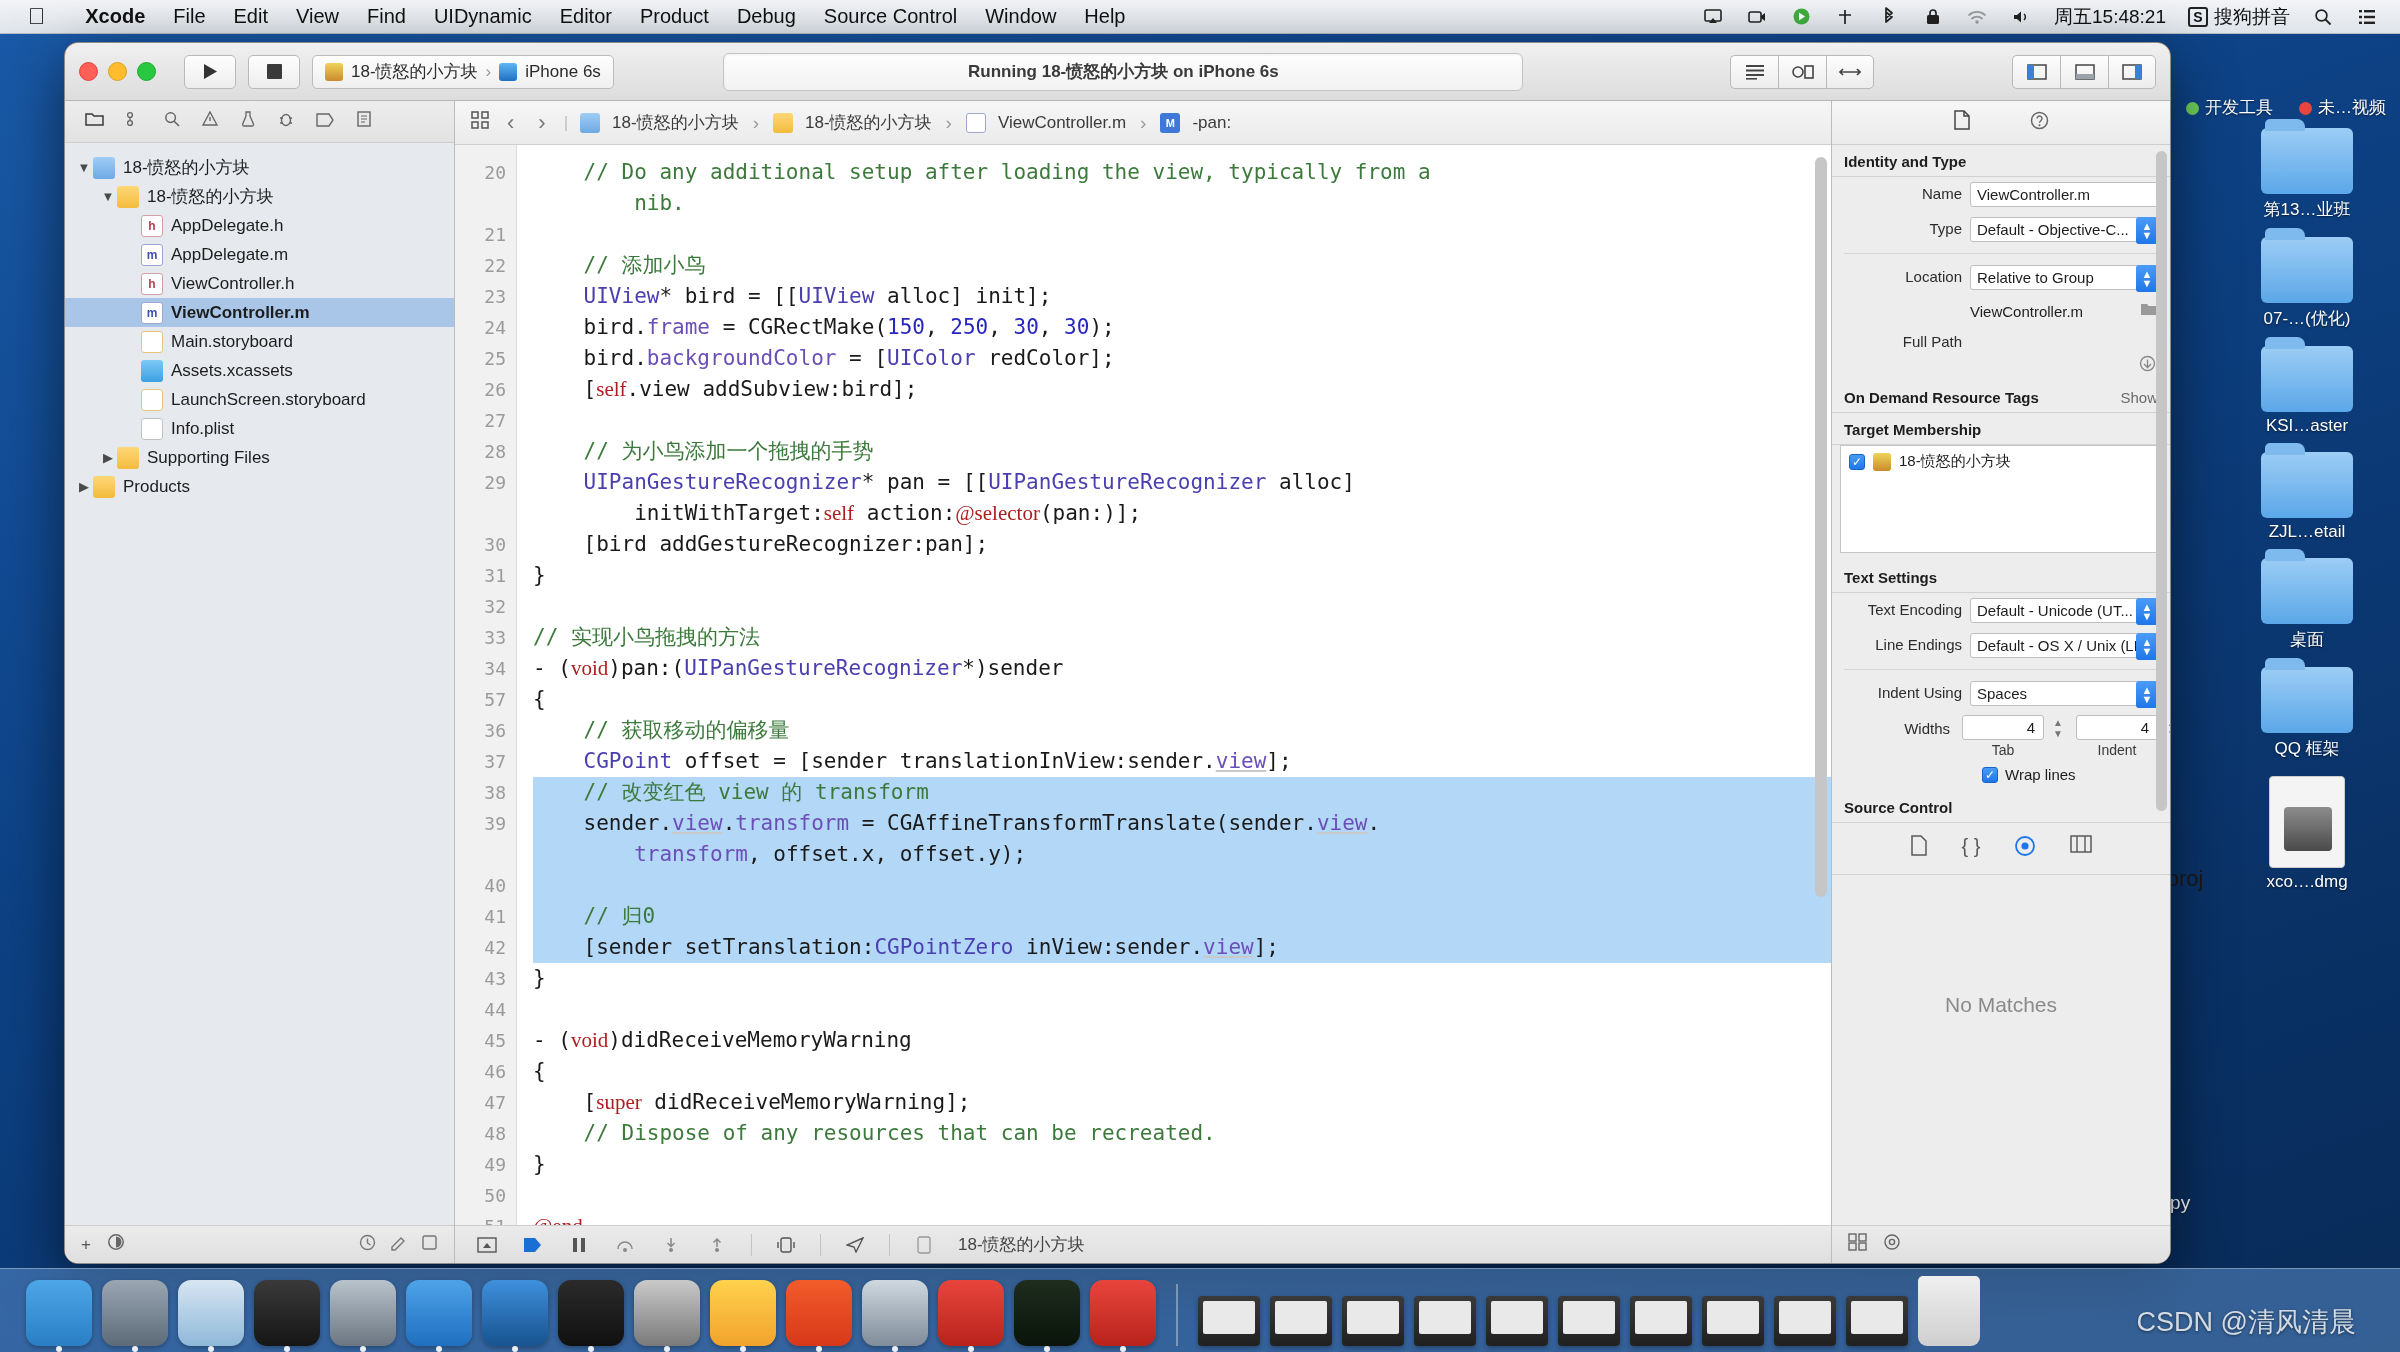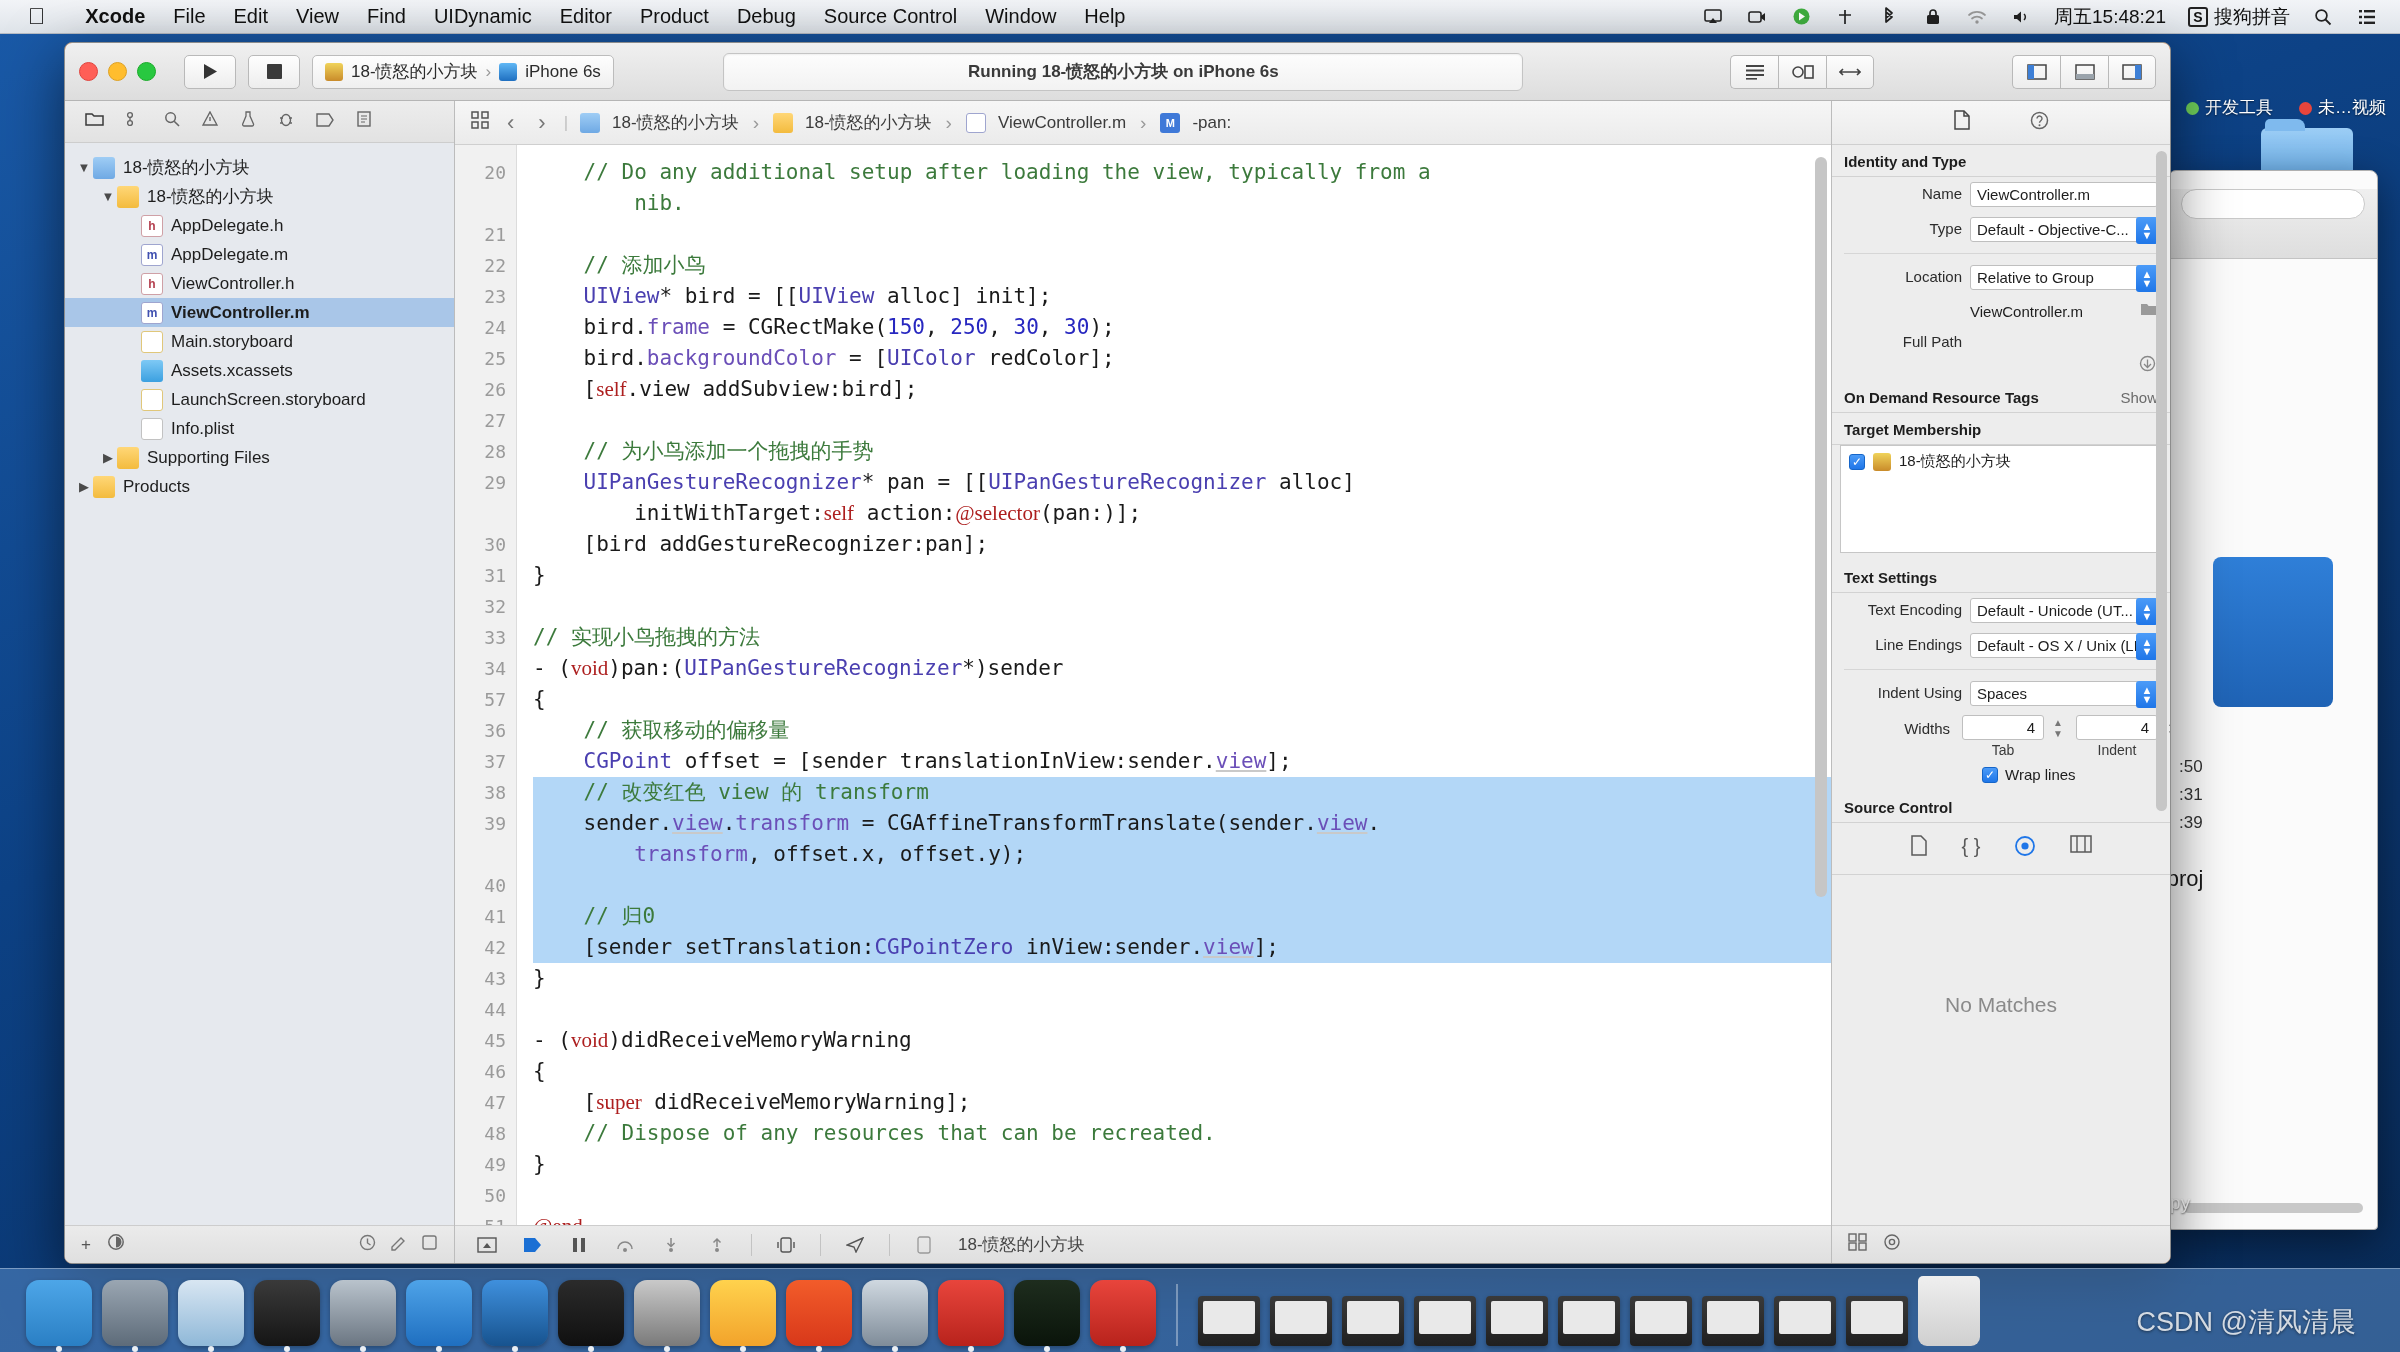--- a/index.html
+++ b/index.html
@@ -81,21 +81,21 @@
   .finder-proj { margin-top: 290px; }
   .proj-ic { width: 120px; height: 150px; margin: 0 auto;
              background: linear-gradient(#2f7fd8,#1f63b5); border-radius: 8px; }
   .finder-times { margin-top: 46px; line-height: 1.65; font-size: 17px; color:#333; }
   .finder-scroll { position: absolute; left: 14px; right: 14px; bottom: 16px;
                    height: 10px; border-radius: 5px; background: #c8c8c8; }
 
   
   .xcode {
     position: absolute; left: 64px; top: 42px; width: 2107px; height: 1222px;
-    background: #f97316; border: 1px solid #8c8c8c; border-radius: 8px;
+    background: #f97316; border: 1px solid #8c8c8c; border-radius: 14px;
     box-shadow: 0 18px 60px rgba(0,0,0,.55);
     overflow: hidden; display: flex; flex-direction: column;
   }
   .xc-toolbar {
     height: 58px; flex: none;
     background: linear-gradient(#f0f0f0, #ddd);
     border-bottom: 1px solid #b5b5b5;
     display: flex; align-items: center; padding: 0 14px; gap: 12px;
   }
   .traffic { display: flex; gap: 10px; margin-right: 16px; }
@@ -321,36 +321,20 @@
     <div class="desk-item">
       <div class="folder-ic"></div>
       <div>QQ 框架</div>
     </div>
     <div class="desk-item">
       <div class="dmg-ic"></div>
       <div>xco….dmg</div>
     </div>
   </div>
 
-  <div class="finder-win">
-    <div class="finder-top">
-      <div class="finder-search"></div>
-    </div>
-    <div class="finder-body">
-      <div class="finder-proj">
-        <div class="proj-ic"></div>
-      </div>
-      <div class="finder-times">
-        <div>‎:50</div>
-        <div>‎:31</div>
-        <div>‎:39</div>
-      </div>
-    </div>
-    <div class="finder-scroll"></div>
-  </div>
   <div style="position:absolute;left:2130px;top:866px;color:#1a1a1a;font-size:22px;">odeproj</div>
   <div style="position:absolute;left:2150px;top:1192px;color:#fff;font-size:19px;text-shadow:0 1px 2px rgba(0,0,0,.6)">copy</div>
 
   <div class="menubar">
     <span class="apple"></span>
     <span class="menu-item bold">Xcode</span>
     <span class="menu-item">File</span>
     <span class="menu-item">Edit</span>
     <span class="menu-item">View</span>
     <span class="menu-item">Find</span>

